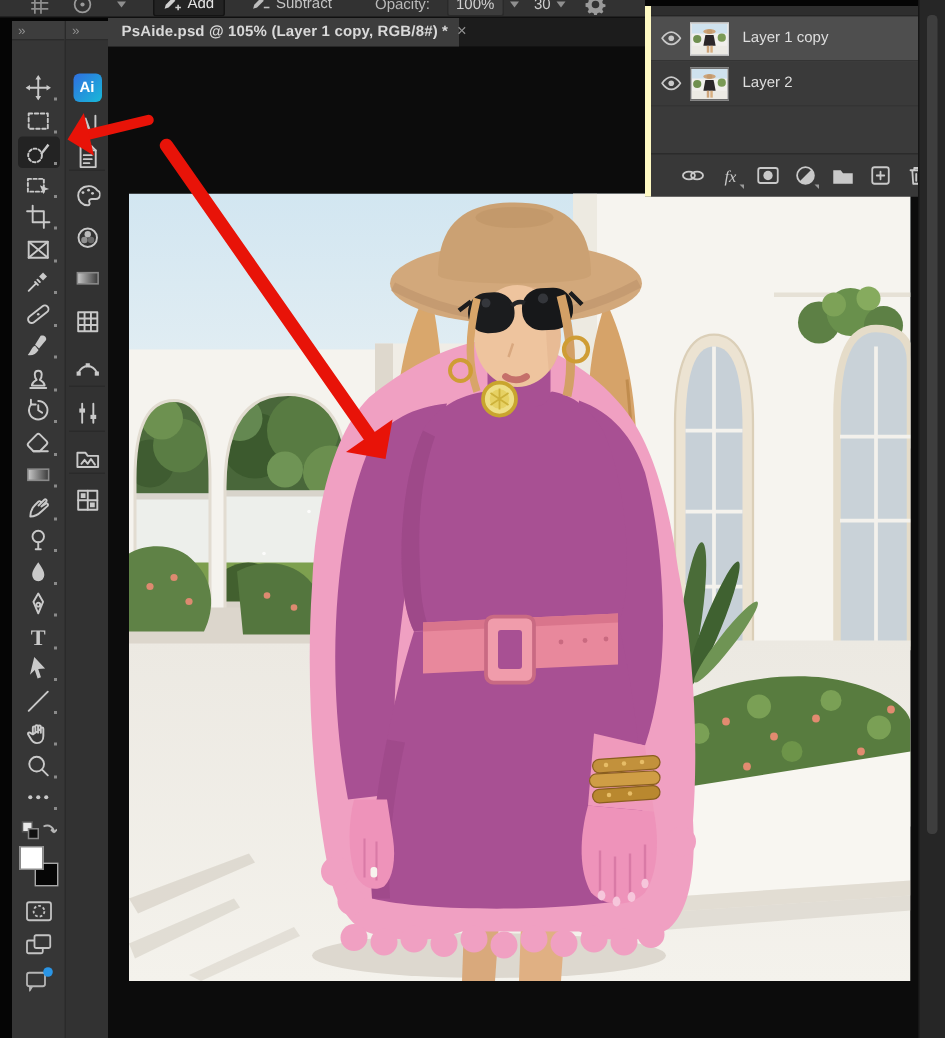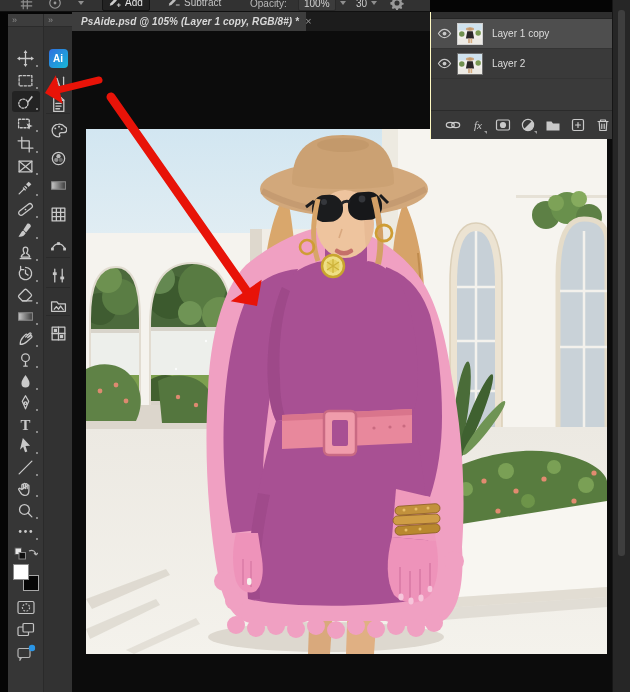--- a/index.html
+++ b/index.html
@@ -13,21 +13,21 @@
   .ob-inner{position:absolute;left:0;top:-7px;height:20px;width:100%;}
   .ob-abs{position:absolute;top:0;height:20px;display:flex;align-items:center;color:#b9b9b9;font-size:10px;}
   .chev{width:0;height:0;border-left:3px solid transparent;border-right:3px solid transparent;
         border-top:4px solid #8f8f8f;display:inline-block;margin-left:4px;}
   .ob-btn{display:flex;align-items:center;gap:4px;background:none;border:none;color:#c4c4c4;
           font-size:10px;height:18px;padding:0 6px;font-family:inherit;}
   .ob-btn.active{background:#232323;border:1px solid #141414;border-radius:2px;color:#e4e4e4;}
   .ob-box{background:#3c3c3c;border:1px solid #2a2a2a;border-radius:2px;padding:0 5px;height:16px;
           display:flex;align-items:center;color:#d2d2d2;font-size:10px;}
   
-  #tab-bar{position:absolute;left:72px;top:12px;width:358px;height:19px;background:#1c1c1c;z-index:4;font-style:italic;}
+  #tab-bar{position:absolute;left:72px;top:12px;width:358px;height:19px;background:#1c1c1c;z-index:4;}
   #doc-tab{position:absolute;left:0;top:0;height:19px;width:234px;background:#3d3d3d;display:flex;
            align-items:center;padding:0 6px 0 9px;}
   #doc-tab .t{color:#d9d9d9;font-size:10px;font-weight:700;white-space:nowrap;letter-spacing:.1px;}
   #doc-tab .x{color:#929292;font-size:11px;margin-left:6px;line-height:1;}
   
   #canvas-area{position:absolute;left:72px;top:31px;width:540px;height:661px;background:#0c0c0c;z-index:1;}
   #photo{position:absolute;left:14px;top:98px;width:521px;height:525px;display:block;}
   
   #dock{position:absolute;left:8px;top:14px;width:64px;height:678px;z-index:5;display:flex;}
   #tool-col{position:relative;width:36px;height:100%;background:#363636;border-right:1px solid #2a2a2a;}
@@ -41,32 +41,32 @@
   .ptool{position:absolute;left:50%;transform:translateX(-50%);width:24px;height:21px;display:flex;
          align-items:center;justify-content:center;}
   .psep{position:absolute;left:2px;right:2px;height:1px;background:#2a2a2a;}
   .ai-badge{width:19px;height:19px;border-radius:4px;background:linear-gradient(135deg,#2f6fe0,#18b9d8);
             color:#fff;font-size:10px;font-weight:700;display:flex;align-items:center;justify-content:center;}
   .tool-extra{position:absolute;left:50%;transform:translateX(-50%);display:flex;align-items:center;justify-content:center;}
   #swatches{position:absolute;left:5px;width:30px;height:31px;}
   #swatches .fg{position:absolute;left:0;top:0;width:16px;height:16px;background:#fff;border:1px solid #8a8a8a;z-index:2;}
   #swatches .bg{position:absolute;left:10px;top:11px;width:16px;height:16px;background:#060606;border:1px solid #a8a8a8;}
   
-  #layers-panel{position:absolute;left:430px;top:12px;width:182px;height:127px;background:#3a3a3a;z-index:6;
-                border-left:1px solid #fef9c3;}
+  #layers-panel{position:absolute;left:430px;top:4px;width:182px;height:127px;background:#3a3a3a;z-index:6;
+                border-left:4px solid #fef9c3;}
   #layers-sliver{height:7px;background:#2e2e2e;border-bottom:1px solid #252525;}
   .lrow{height:30px;display:flex;align-items:center;border-bottom:1px solid #343434;}
   .lrow.selected{background:#4e4e4e;}
   .lrow .eye{width:26px;display:flex;justify-content:center;}
   .lrow .thumb{width:26px;height:22px;background:#fff;border:1px solid #6e6e6e;overflow:hidden;flex:none;}
   .lrow.selected .thumb{border:1px solid #d0d0d0;}
   .thumb-img{width:100%;height:100%;display:block;}
   .lrow .lname{margin-left:9px;font-size:10px;color:#dedede;white-space:nowrap;}
   #layers-footer{position:absolute;left:0;right:0;bottom:0;height:29px;background:#383838;
-                 border-top:1px solid #2b2b2b;display:flex;align-items:center;gap:9px;padding:0 10px 0 14px;}
+                 border-top:1px solid #2b2b2b;display:flex;align-items:center;gap:9px;padding:0 10px 0 20px;}
   .fico{position:relative;width:17px;height:17px;display:flex;align-items:center;justify-content:center;}
   .fico.fly:after{content:"";position:absolute;right:-1px;bottom:0;width:0;height:0;
                   border-left:3px solid transparent;border-top:3px solid #9a9a9a;}
   
   #right-strip{position:absolute;left:612px;top:0;width:18px;height:692px;background:#262626;
                border-left:1px solid #161616;z-index:6;}
   #right-strip .thumbbar{position:absolute;left:5px;top:10px;width:7px;height:546px;background:#3e3e3e;border-radius:3px;}
   
   #annot-svg{position:absolute;left:0;top:0;width:630px;height:692px;z-index:10;pointer-events:none;}
 </style>

